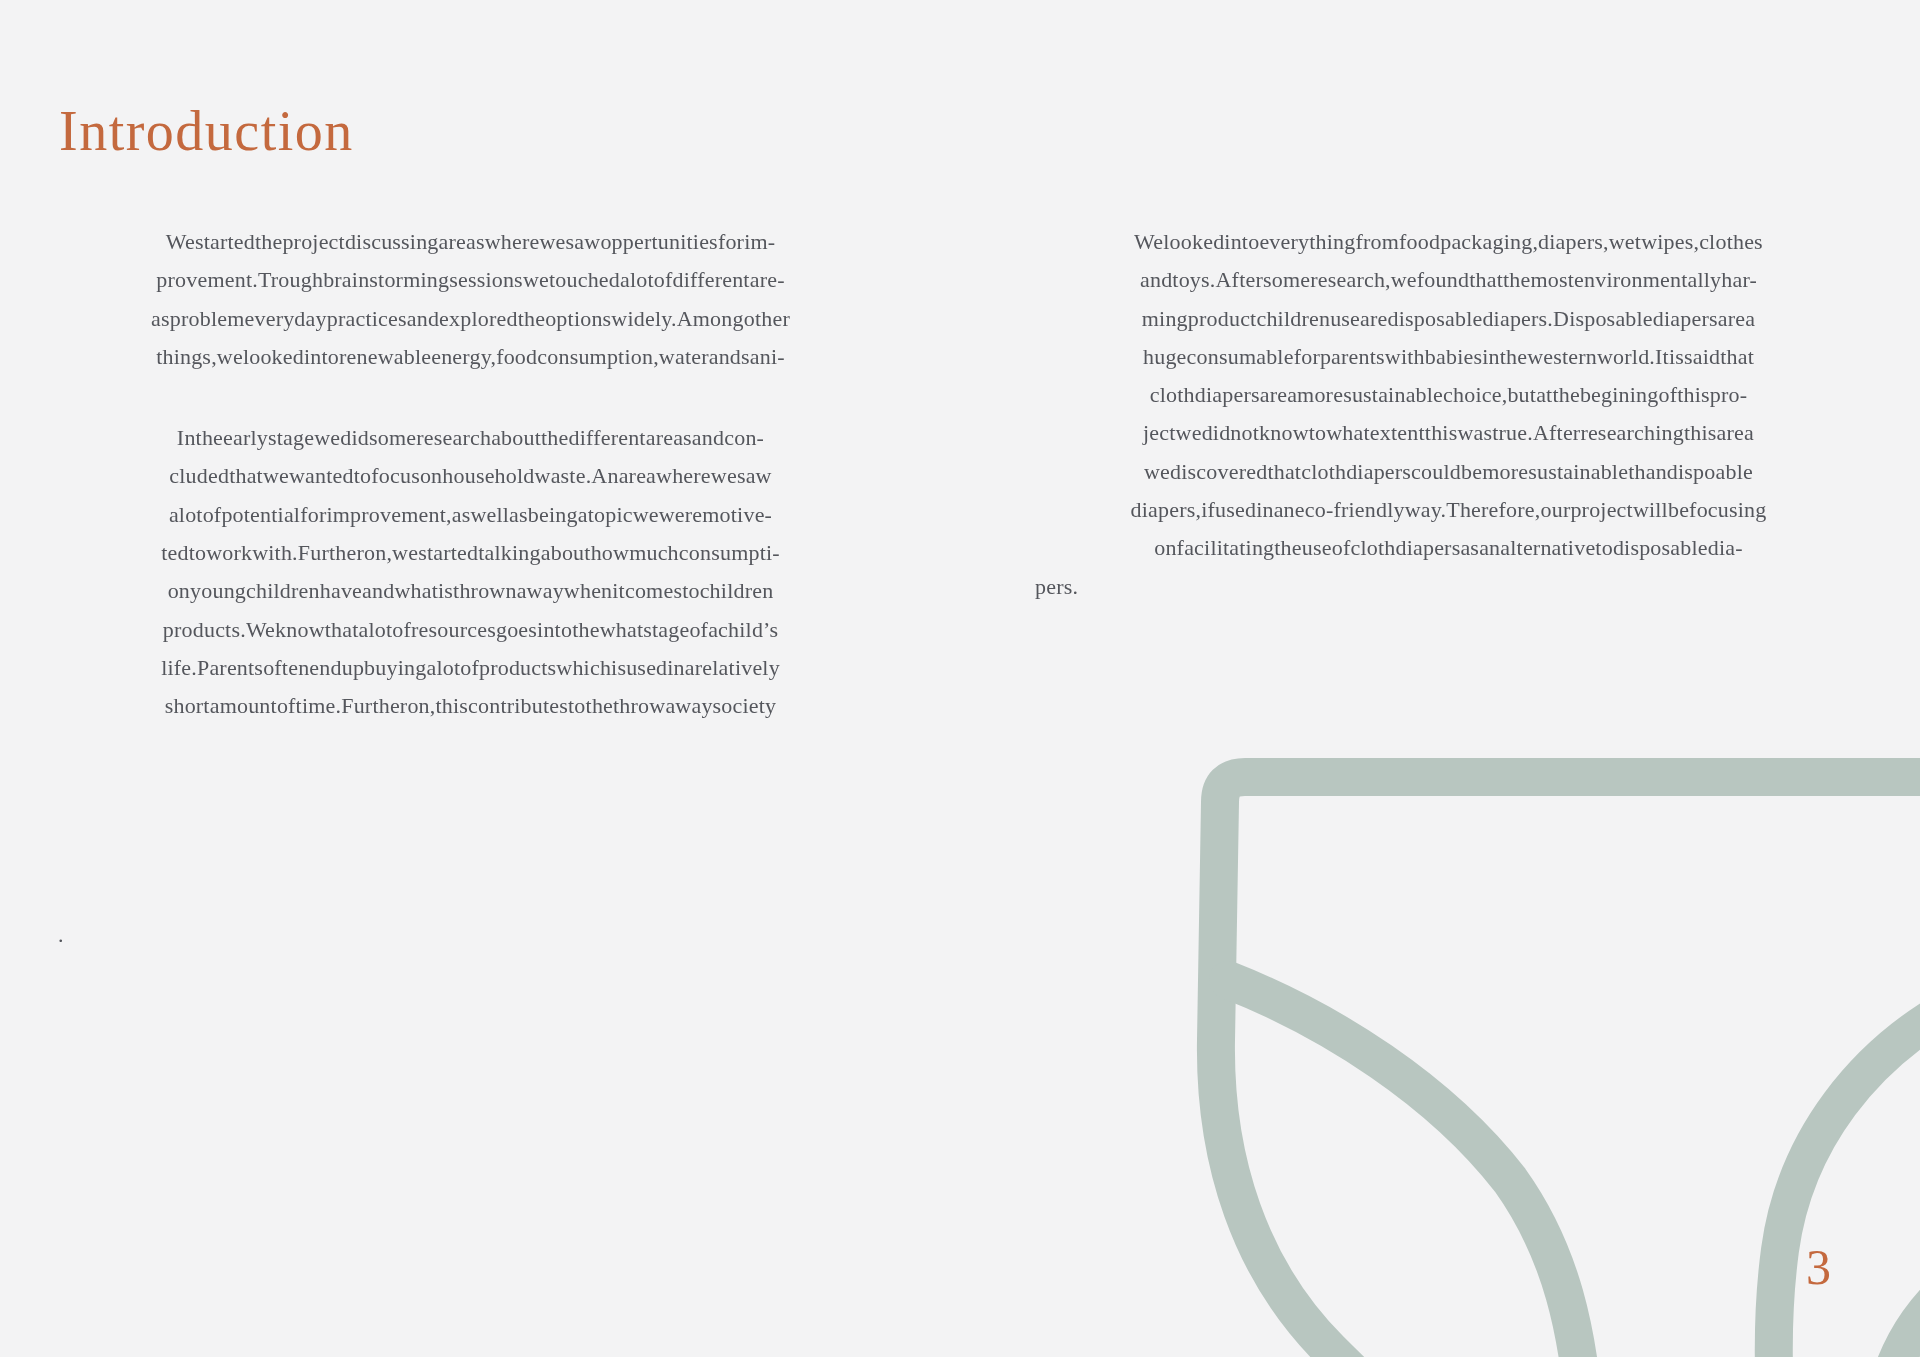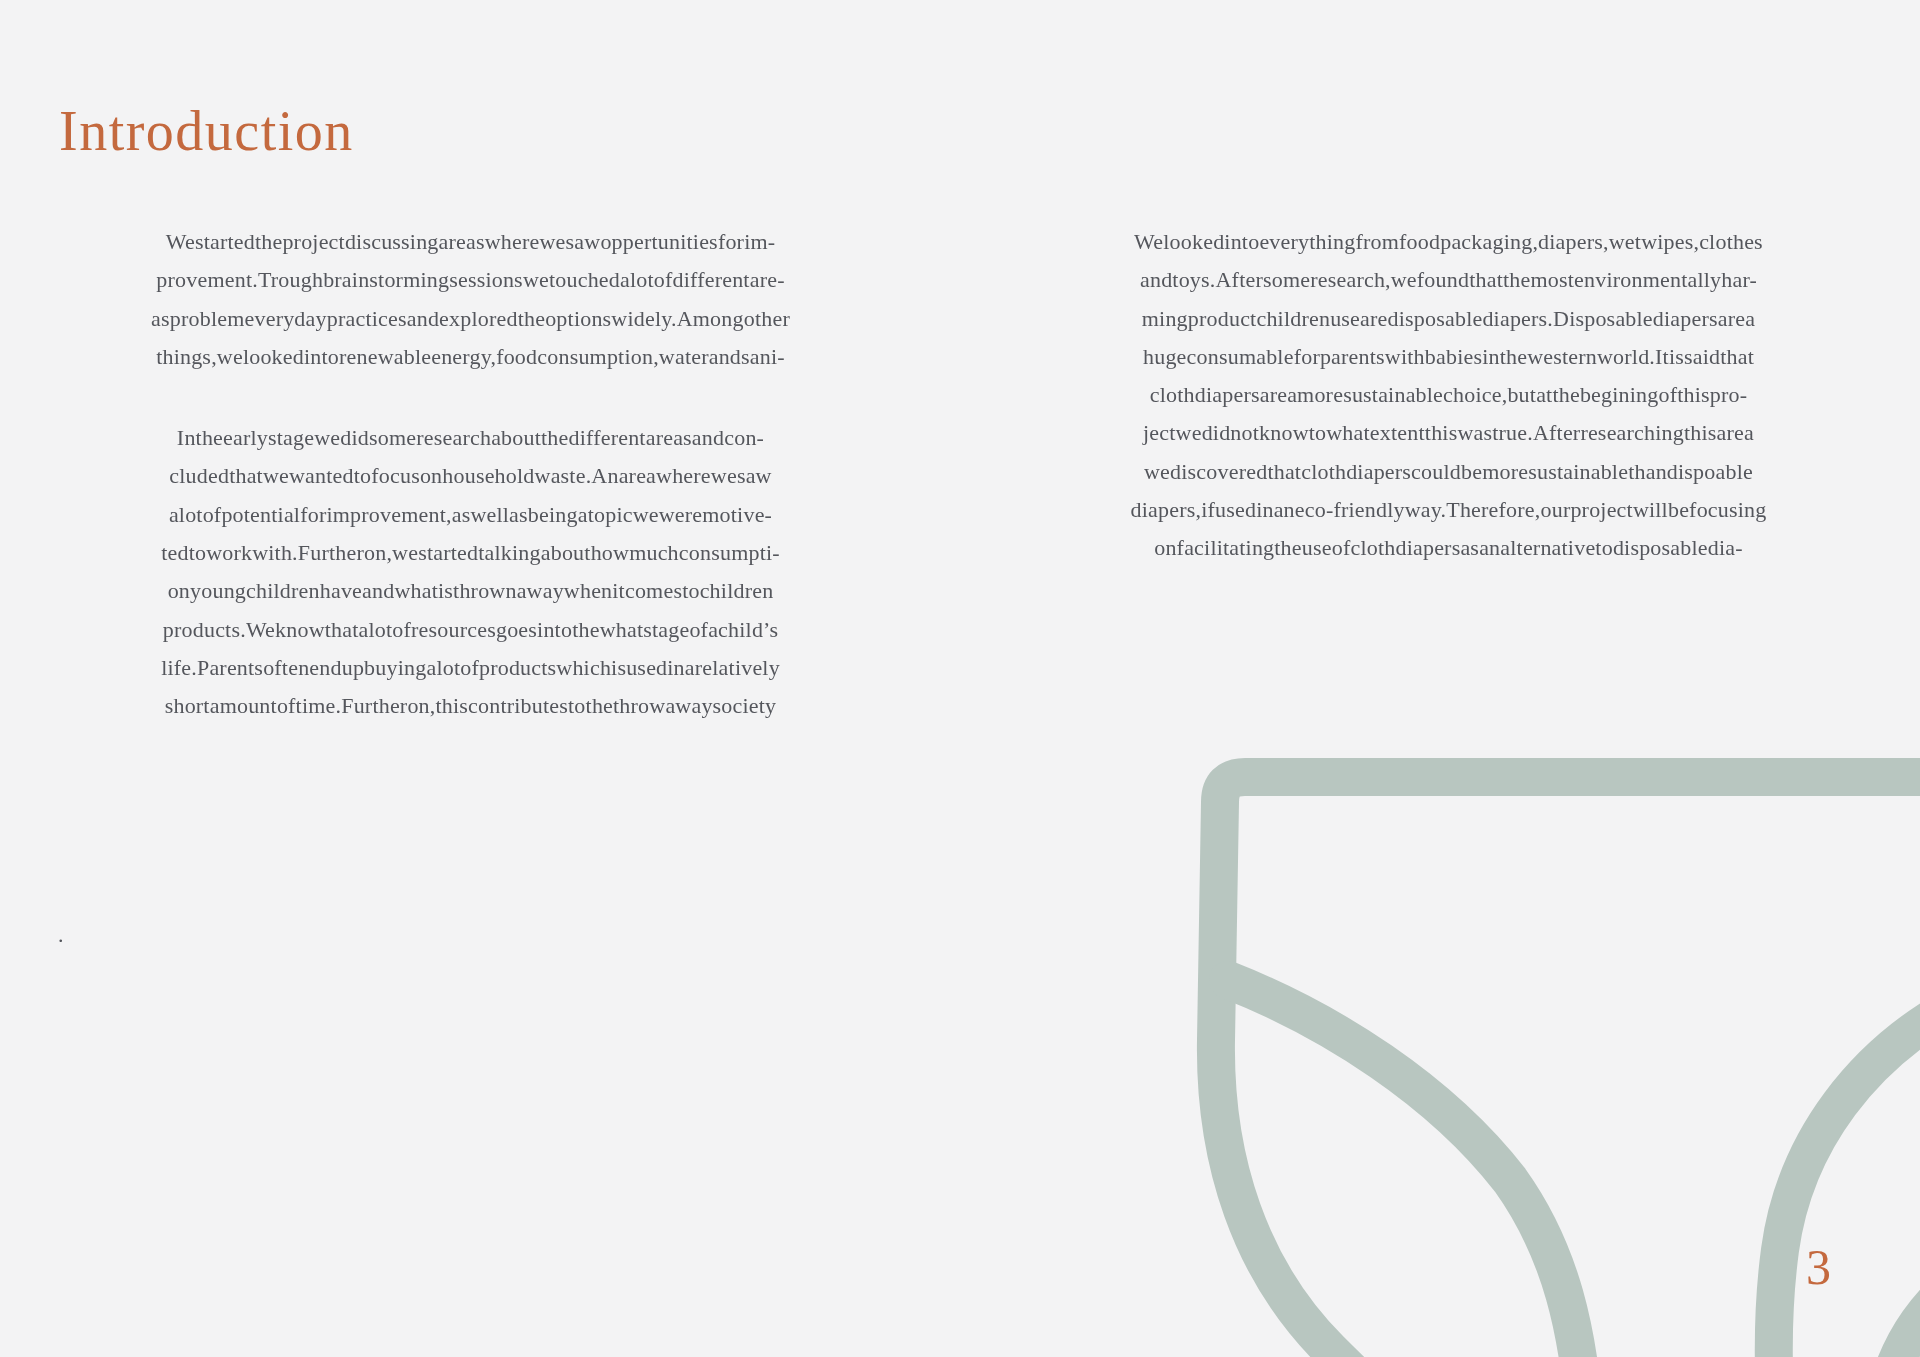--- a/index.html
+++ b/index.html
@@ -402,20 +402,21 @@
           <span>of</span>
           <span>cloth</span>
           <span>diapers</span>
           <span>as</span>
           <span>an</span>
           <span>alternative</span>
           <span>to</span>
           <span>disposable</span>
           <span>dia-</span>
         </div>
+        <div class="line line-last">pers.</div>
       </div>
     </div>
 
   <div class="stray-mark">.</div>
 
   <div class="page-number">3</div>
 
 </div>
 
 </body></html>

